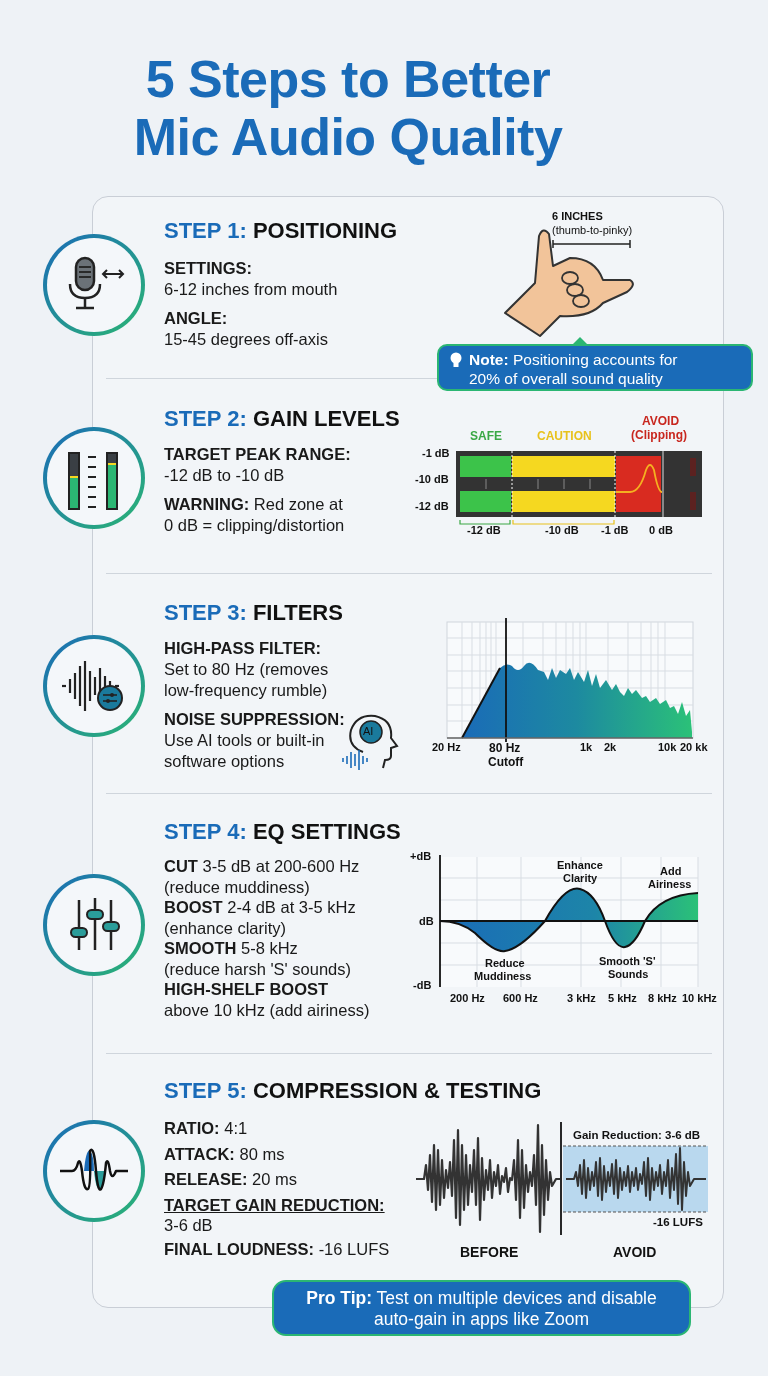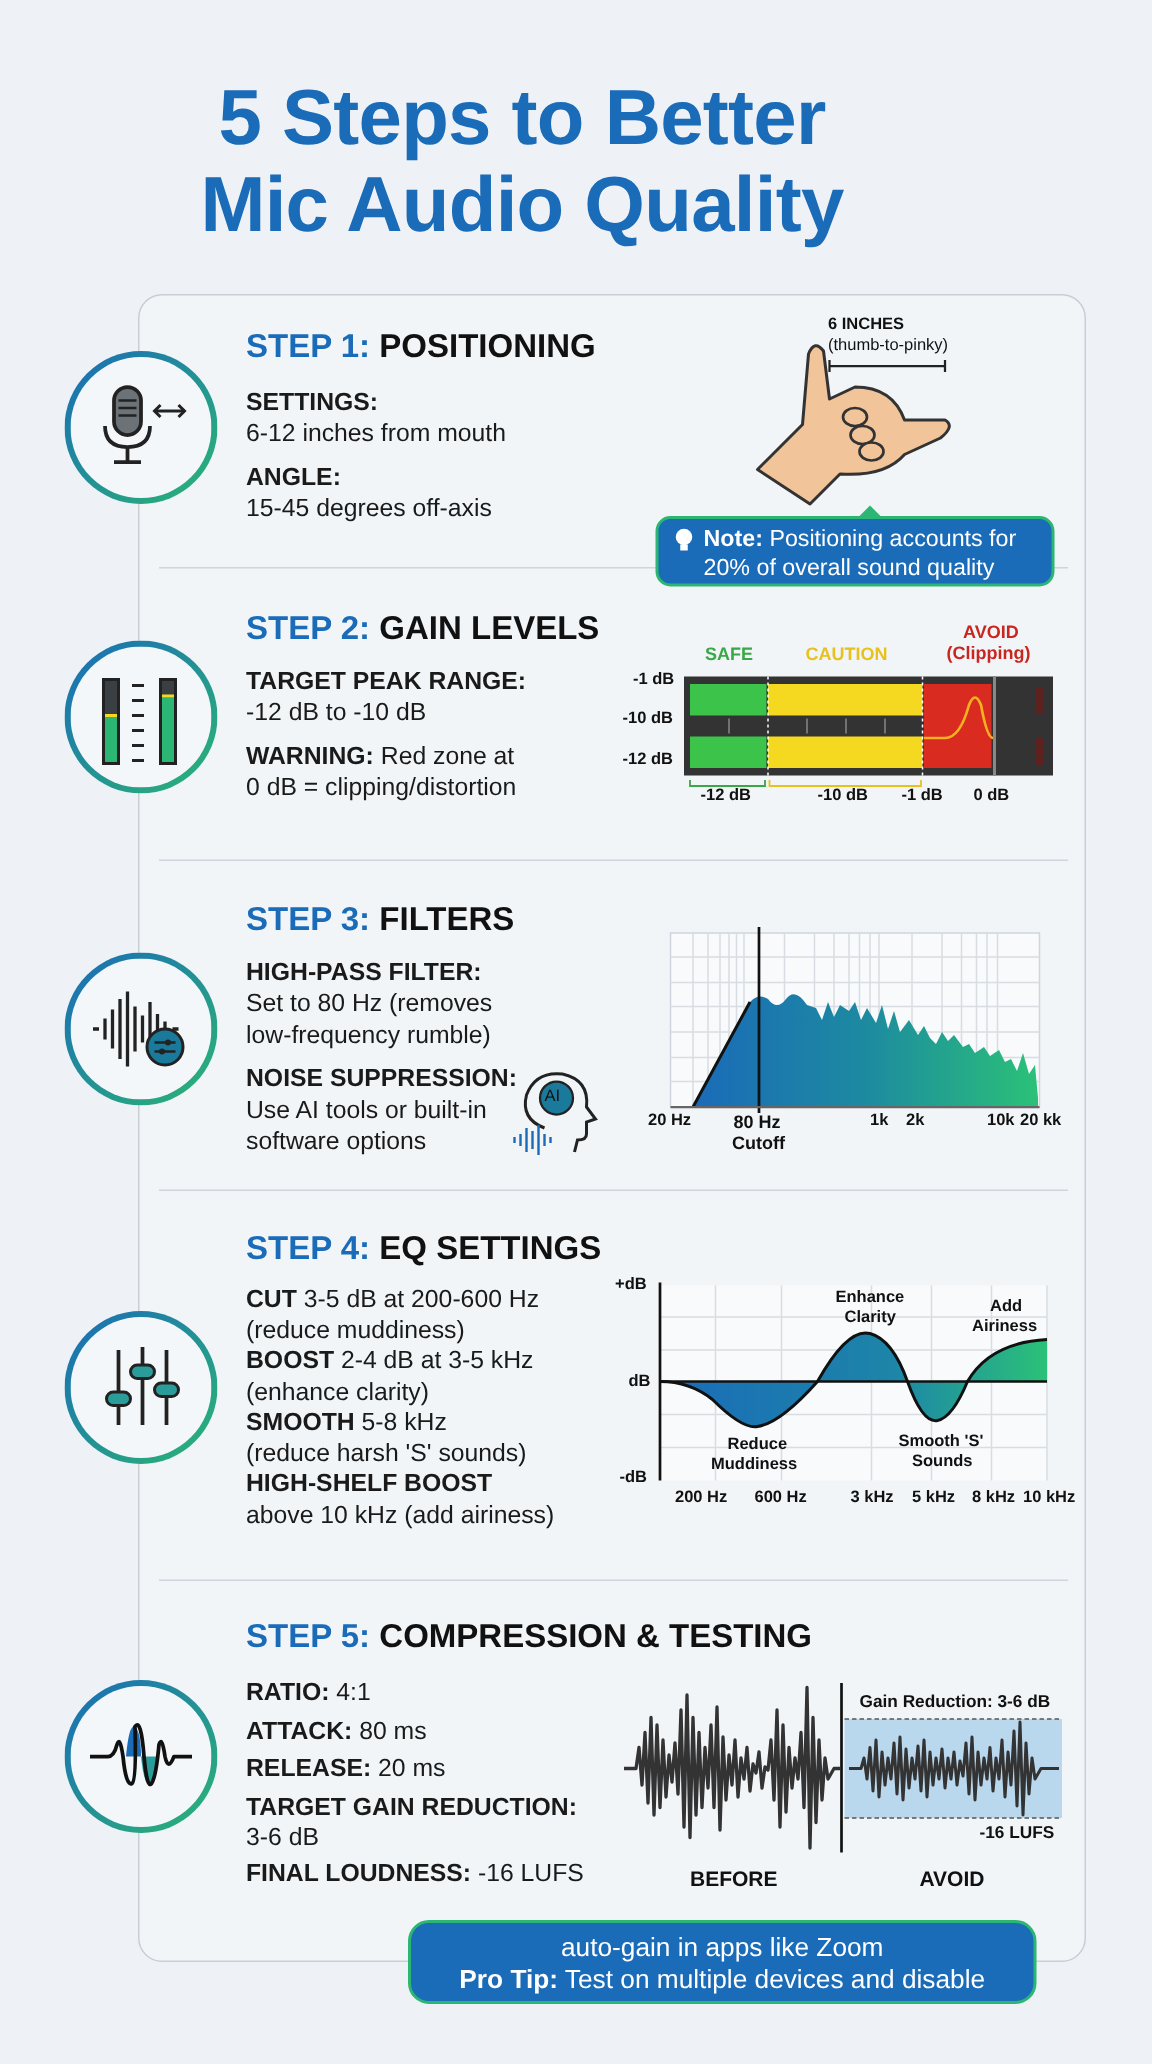--- a/index.html
+++ b/index.html
@@ -30,21 +30,21 @@
   .step-title {
     position: absolute; left: 164px; font-size: 22px; font-weight: 700; white-space: nowrap;
   }
   .step-title .num { color: #1a6bb8; }
   .step-title .name { color: #111; }
   .txt { position: absolute; left: 164px; font-size: 16.5px; line-height: 21px; color: #1a1a1a; }
   .txt b { font-weight: 700; text-align: center; }
   .lbl { font-weight: 700; display: block; }
   .gap { height: 8px; }
   .note {
-    position: absolute; left: 437px; top: 344px; width: 266px; height: 47px;
+    position: absolute; left: 437px; top: 344px; width: 316px; height: 47px;
     background: #1a6bb8; border: 2px solid #2bb673; border-radius: 10px;
     color: #fff; font-size: 15.5px; line-height: 19px; padding: 4px 6px 0 30px;
   }
   .note::before {
     content: ""; position: absolute; left: 133px; top: -9px;
     border-left: 8px solid transparent; border-right: 8px solid transparent;
     border-bottom: 8px solid #2bb673;
   }
   .bulb { position: absolute; left: 10px; top: 6px; }
   .protip {
@@ -358,35 +358,35 @@
   </svg>
 </div>
 <div class="step-title" style="top:1078px">
   <span class="num">STEP 5:</span>
   <span class="name">COMPRESSION &amp; TESTING</span>
 </div>
 <div class="txt" style="top:1116px;line-height:25.5px;">
   <div><b>RATIO:</b> <span>4:1</span></div>
   <div><b>ATTACK:</b> <span>80 ms</span></div>
   <div><b>RELEASE:</b> <span>20 ms</span></div>
-  <div style="line-height:20px;margin-top:2px;"><b>TARGET GAIN REDUCTION:</b></div>
+  <div style="line-height:20px;margin-top:2px;text-decoration:underline;"><b>TARGET GAIN REDUCTION:</b></div>
   <div style="line-height:20px;">3-6 dB</div>
   <div style="margin-top:2px;"><b>FINAL LOUDNESS:</b> <span>-16 LUFS</span></div>
 </div>
 <div style="position:absolute;left:410px;top:1110px;width:310px;height:160px;">
   <svg width="310" height="160" viewBox="0 0 310 160">
     <rect x="153" y="36" width="145" height="66" fill="#b9d8ee"></rect>
     <line x1="153" y1="36" x2="298" y2="36" stroke="#555" stroke-width="1" stroke-dasharray="3,2"></line>
     <line x1="153" y1="102" x2="298" y2="102" stroke="#555" stroke-width="1" stroke-dasharray="3,2"></line>
     <path d="M6 69 L14 69 L16 55 L18 80 L20 45 L22 92 L24 35 L26 100 L28 40 L30 95 L32 50 L34 88 L36 60 L38 78 L40 52 L42 86 L44 30 L46 108 L48 20 L50 115 L52 35 L54 100 L56 45 L58 95 L60 55 L62 82 L64 40 L66 95 L68 28 L70 110 L72 48 L74 90 L76 60 L78 80 L80 50 L82 88 L84 62 L86 76 L88 55 L90 84 L92 66 L94 72 L96 58 L98 82 L100 68 L102 70 L104 50 L106 90 L108 30 L110 108 L112 40 L114 98 L116 55 L118 82 L120 62 L122 76 L124 45 L126 95 L128 15 L130 122 L132 35 L134 105 L136 50 L138 90 L140 62 L142 76 L146 69 L150 69" fill="none" stroke="#333" stroke-width="2.2" stroke-linejoin="round"></path>
     <line x1="151" y1="12" x2="151" y2="125" stroke="#111" stroke-width="1.8"></line>
     <path d="M156 69 L164 69 L166 62 L168 76 L170 55 L172 84 L174 50 L176 88 L178 58 L180 80 L182 62 L184 76 L186 52 L188 86 L190 48 L192 90 L194 56 L196 82 L198 62 L200 76 L202 54 L204 84 L206 50 L208 88 L210 58 L212 80 L214 62 L216 76 L218 56 L220 82 L222 62 L224 76 L226 58 L228 80 L230 64 L232 74 L234 52 L236 86 L238 48 L240 90 L242 58 L244 80 L246 62 L248 76 L250 55 L252 84 L254 62 L256 76 L258 50 L260 88 L262 58 L264 80 L266 44 L268 94 L270 38 L272 100 L274 52 L276 86 L278 62 L280 76 L284 69 L296 69" fill="none" stroke="#333" stroke-width="2" stroke-linejoin="round"></path>
   </svg>
   <div class="axis-lbl" style="left:163px;top:19px;font-size:11.5px;">Gain Reduction: 3-6 dB</div>
   <div class="axis-lbl" style="left:243px;top:106px;font-size:11.5px;">-16 LUFS</div>
   <div class="axis-lbl" style="left:50px;top:134px;font-size:14px;">BEFORE</div>
   <div class="axis-lbl" style="left:203px;top:134px;font-size:14px;">AVOID</div>
 </div>
 
 <div class="protip">
+  <div><b>Pro Tip:</b> <span>Test on multiple devices and disable</span></div>
   <div>auto-gain in apps like Zoom</div>
-  <div><b>Pro Tip:</b> <span>Test on multiple devices and disable</span></div>
 </div>
 
 </body></html>

